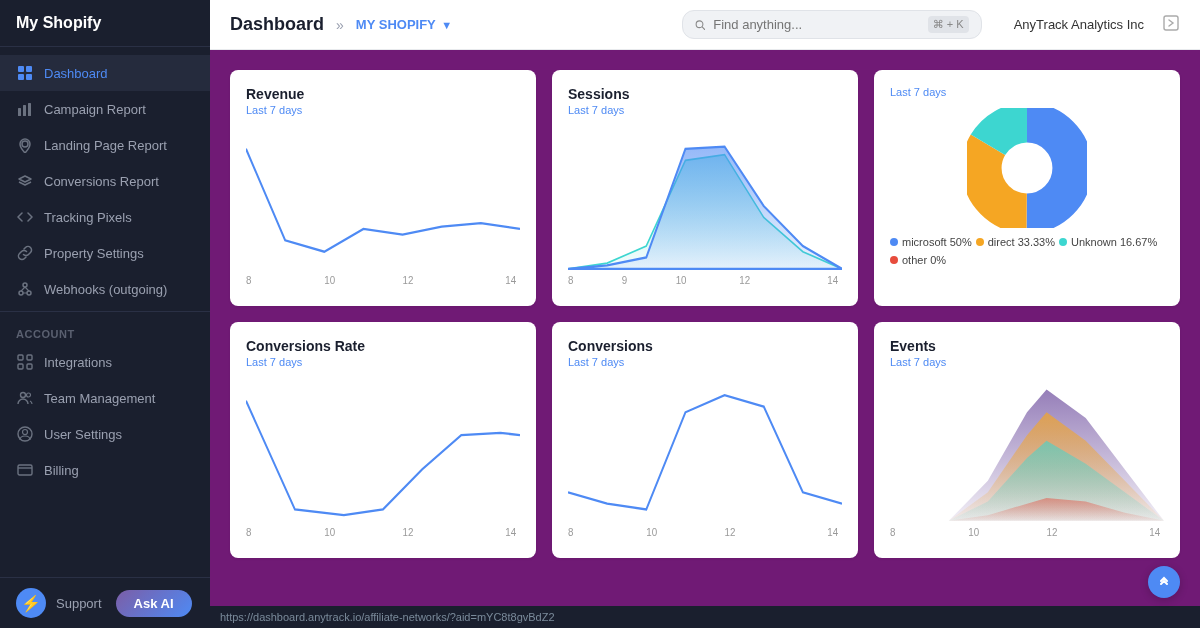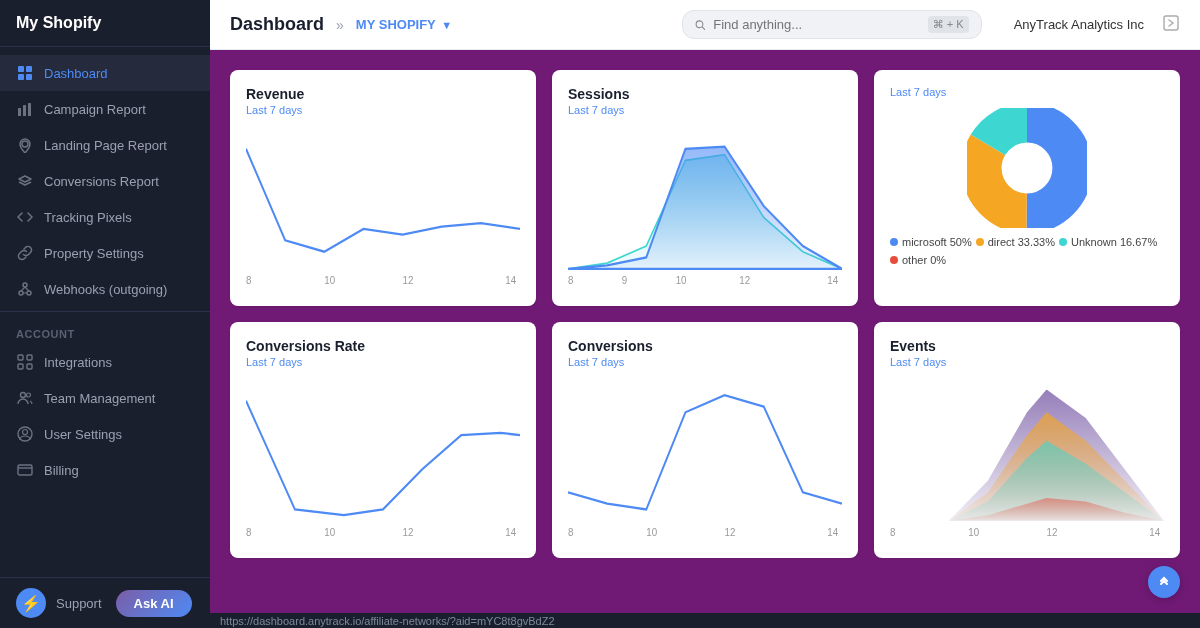--- a/index.html
+++ b/index.html
@@ -198,21 +198,21 @@
     }
     .legend-item { display: flex; align-items: center; gap: 4px; }
     .legend-dot { width: 8px; height: 8px; border-radius: 50%; flex-shrink: 0; }
 
     
     .status-bar {
       background: #1a1f2e;
       color: #7a8a9a;
       font-size: 11px;
       padding: 4px 10px;
-      height: 15px;
+      height: 22px;
       display: flex;
       align-items: center;
     }
     .scroll-hint {
       position: fixed;
       bottom: 30px;
       right: 30px;
       width: 32px;
       height: 32px;
       background: #4e8af4;

